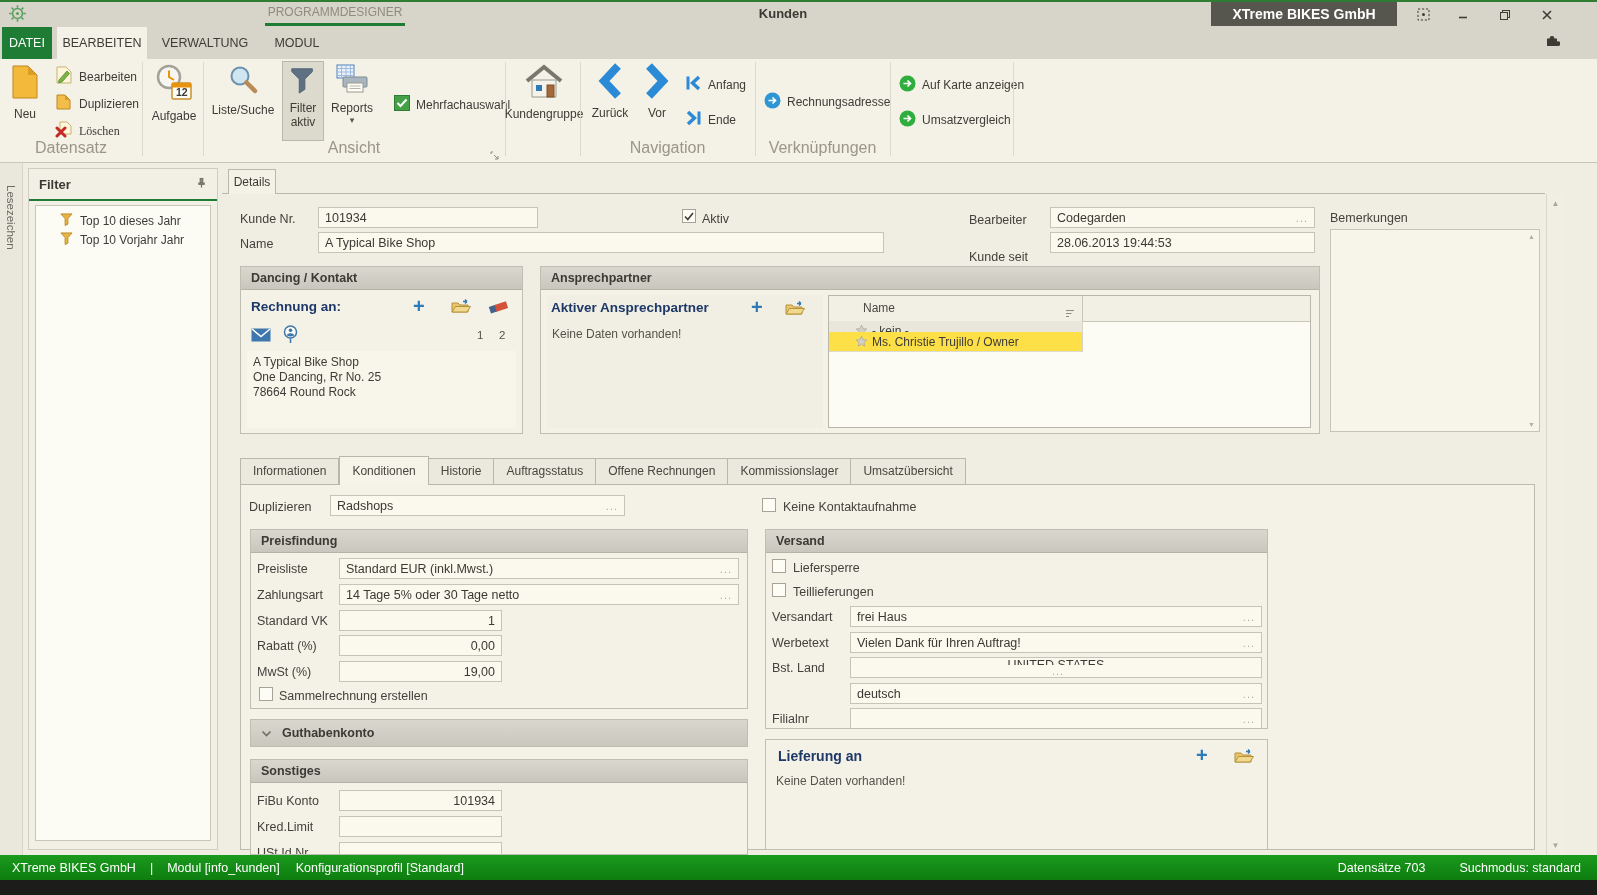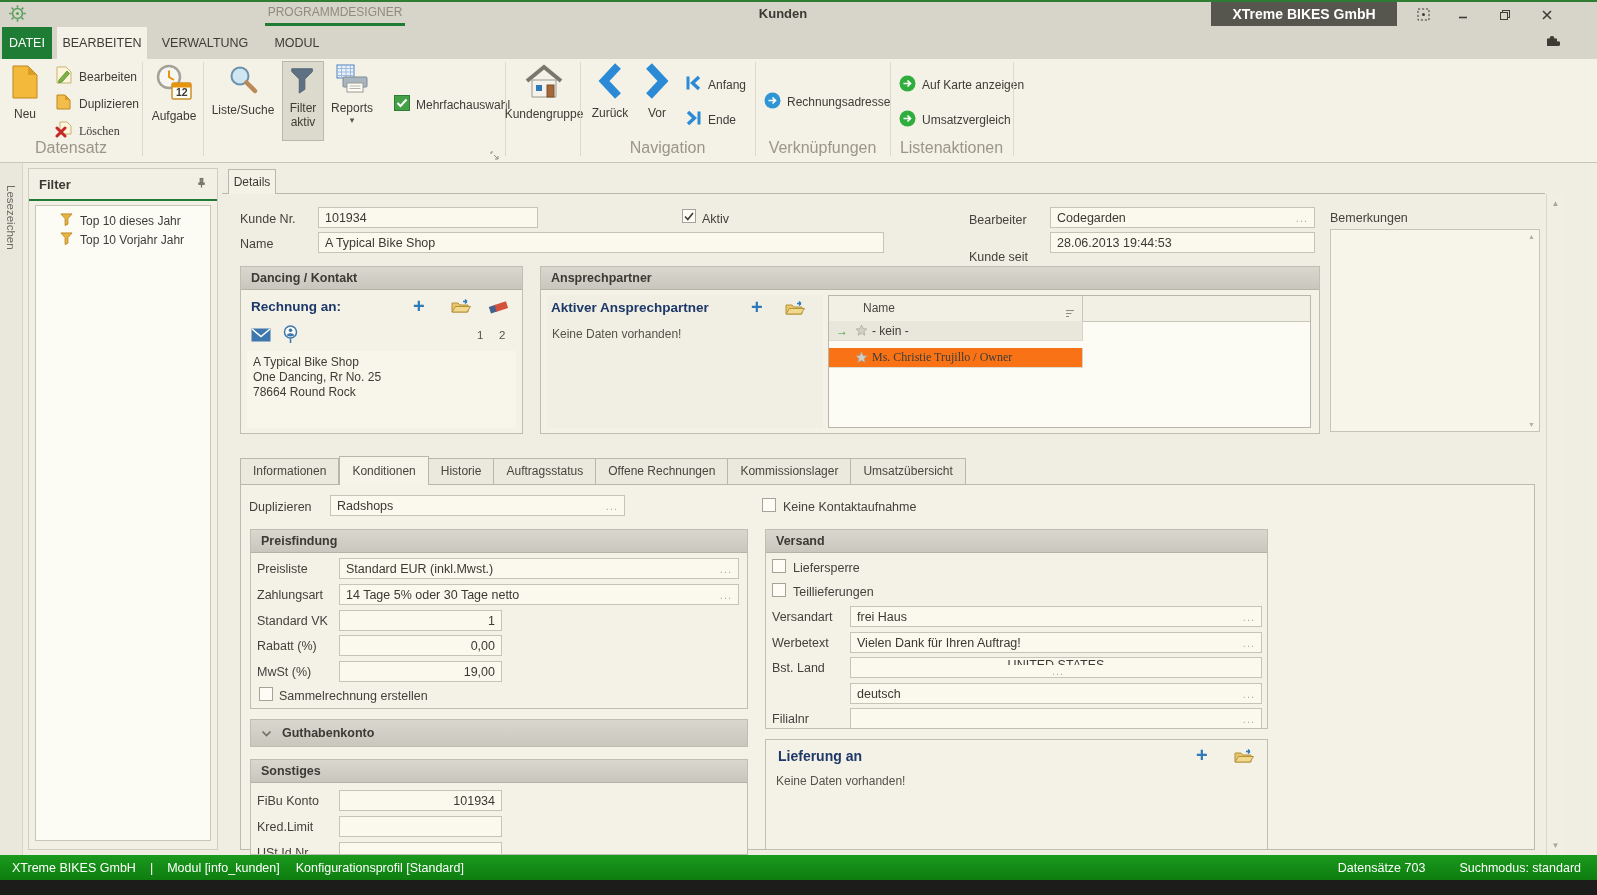--- a/index.html
+++ b/index.html
@@ -190,20 +190,23 @@
             <path d="M14 6.5 V13 L19 16" stroke="#e8930c" stroke-width="2" fill="none"></path>
             <rect x="17" y="19" width="19" height="16" rx="1.5" fill="#fdfdf8" stroke="#c9912d" stroke-width="1.5"></rect>
             <rect x="17" y="19" width="19" height="4.5" fill="#e8930c"></rect>
           </svg>
         <span class="aufgabe-badge">12</span>
       </span>
       <span class="blabel">Aufgabe</span>
     </div>
     <div class="rsep" style="left:203px;"></div>
 
+    <div class="rgroup" style="left:203px;width:302px;">
+      <div class="rgroup-label">Ansicht</div>
+    </div>
     <div class="bigbtn" style="left:210px;top:5px;width:66px;">
       <span>
         <svg width="30" height="32" viewBox="0 0 30 32">
             <circle cx="12" cy="12" r="8.5" fill="#cfe6f2" stroke="#6b92ad" stroke-width="2"></circle>
             <line x1="18.5" y1="18.5" x2="27" y2="27" stroke="#b98a55" stroke-width="4.5" stroke-linecap="round"></line>
           </svg>
       </span>
       <span class="blabel">Liste/Suche</span>
     </div>
     <div class="bigbtn pressed" style="left:282px;top:2px;width:40px;height:78px;">
@@ -303,23 +306,20 @@
       <span>
         <svg width="17" height="17">
             <circle cx="8.5" cy="8.5" r="8" fill="#2e96d4"></circle>
             <path d="M4.5 8.5 h6.5 M8.5 5.5 l3 3 -3 3" stroke="#fff" stroke-width="1.7" fill="none"></path>
           </svg>
       </span>
       <span>Rechnungsadresse</span>
     </div>
     <div class="rsep" style="left:890px;"></div>
 
-    <div class="rgroup" style="left:890px;width:123px;">
-      <div class="rgroup-label">Listenaktionen</div>
-    </div>
     <div class="smallbtn" style="left:899px;top:16px;">
       <span>
         <svg width="17" height="17">
             <circle cx="8.5" cy="8.5" r="8" fill="#2fae3e"></circle>
             <path d="M4.5 8.5 h6.5 M8.5 5.5 l3 3 -3 3" stroke="#fff" stroke-width="1.7" fill="none"></path>
           </svg>
       </span>
       <span>Auf Karte anzeigen</span>
     </div>
     <div class="smallbtn" style="left:899px;top:51px;">
@@ -475,21 +475,21 @@
       </div>
       <div class="ap-row" style="top:25px;background:#e9e7db;">
         <span class="marker" style="color:#3f9c35;font-weight:bold;">→</span>
         <span style="margin-right:4px;display:flex;">
           <svg width="13" height="13" viewBox="0 0 14 14">
               <path d="M7 1.2 L8.7 5 l4.1 .4 -3.1 2.7 .9 4 -3.6 -2.1 -3.6 2.1 .9 -4 L1.2 5.4 l4.1 -.4 z" fill="#d2d0c6" stroke="#a9a79c" stroke-width=".8"></path>
             </svg>
         </span>
         <span>- kein -</span>
       </div>
-      <div class="ap-row" style="top:52px;background:#f97316;font-family:Liberation Serif, serif;">
+      <div class="ap-row" style="top:36px;background:#fde047;">
         <span class="marker"></span>
         <span style="margin-right:4px;display:flex;">
           <svg width="13" height="13" viewBox="0 0 14 14">
               <path d="M7 1.2 L8.7 5 l4.1 .4 -3.1 2.7 .9 4 -3.6 -2.1 -3.6 2.1 .9 -4 L1.2 5.4 l4.1 -.4 z" fill="#d2d0c6" stroke="#a9a79c" stroke-width=".8"></path>
             </svg>
         </span>
         <span>Ms. Christie Trujillo / Owner</span>
       </div>
     </div>
   </div>

